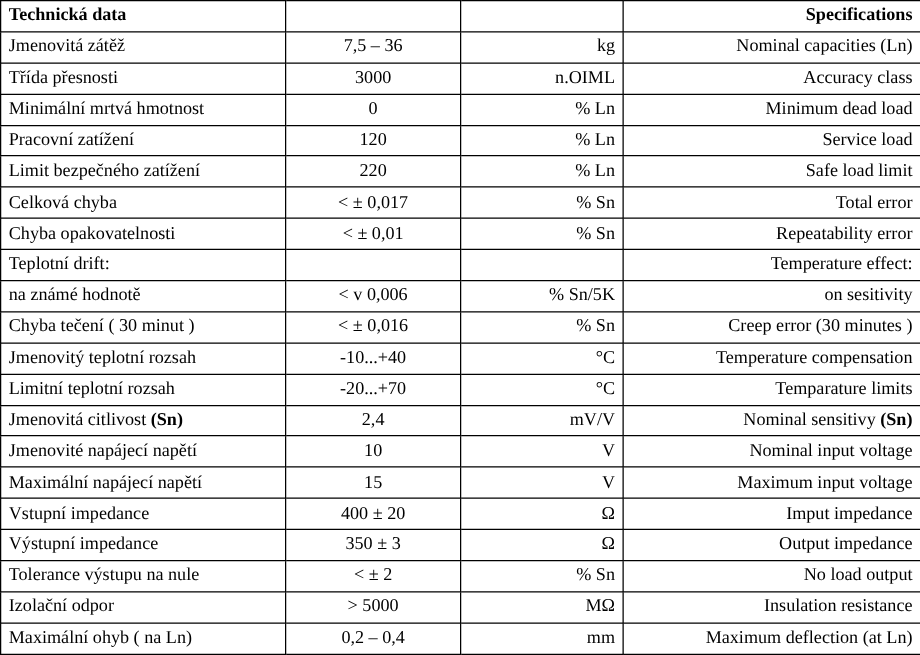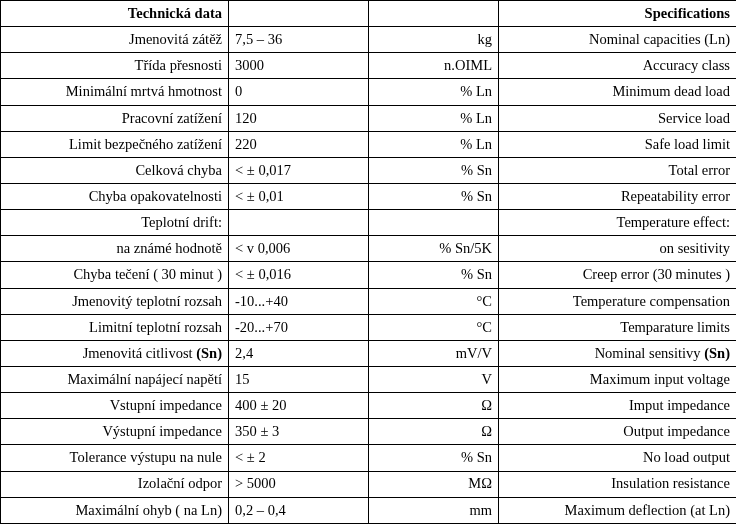--- a/index.html
+++ b/index.html
@@ -31,22 +31,22 @@
     padding: 0 6px;
     vertical-align: middle;
     line-height: 1.05;
     white-space: nowrap;
     overflow: hidden;
   }
   
   tr.head td {
     font-weight: bold;
   }
-  td.cz   { text-align: right; }
-  td.val  { }
+  td.cz   { text-align: left; }
+  td.val  { text-align: center; }
   td.unit { text-align: right; }
   td.en   { text-align: right; }
 
   
   tr.group-start td {
     border-top: 2px solid #000000;
   }
   
   tr.no-top td {
     border-top: none;
@@ -142,20 +142,26 @@
         <td class="unit">°C</td>
         <td class="en">Temparature limits</td>
       </tr>
       <tr class="group-start">
         <td class="cz">Jmenovitá citlivost <span class="bold">(Sn)</span></td>
         <td class="val">2,4</td>
         <td class="unit">mV/V</td>
         <td class="en">Nominal sensitivy <span class="bold">(Sn)</span></td>
       </tr>
       <tr>
+        <td class="cz">Jmenovité napájecí napětí</td>
+        <td class="val">10</td>
+        <td class="unit">V</td>
+        <td class="en">Nominal input voltage</td>
+      </tr>
+      <tr>
         <td class="cz">Maximální napájecí napětí</td>
         <td class="val">15</td>
         <td class="unit">V</td>
         <td class="en">Maximum input voltage</td>
       </tr>
       <tr>
         <td class="cz">Vstupní impedance</td>
         <td class="val">400 ± 20</td>
         <td class="unit">Ω</td>
         <td class="en">Imput impedance</td>

